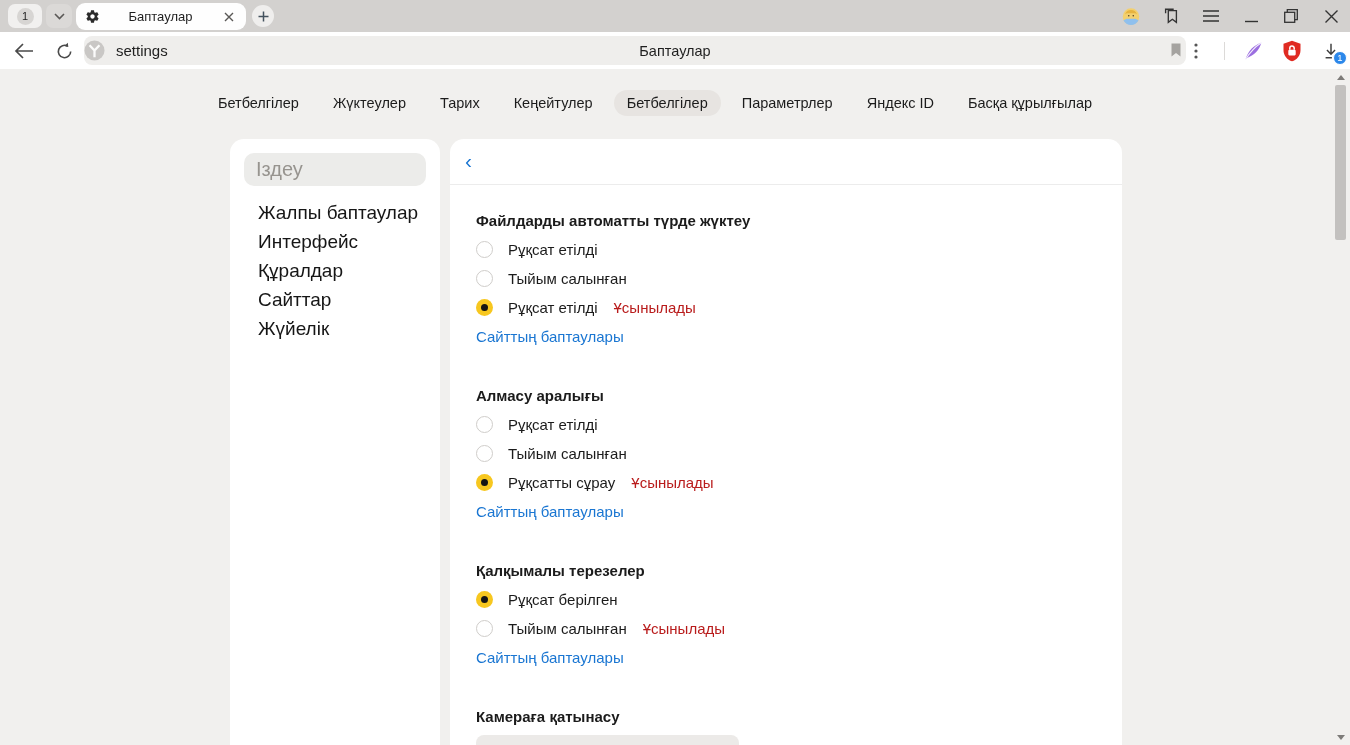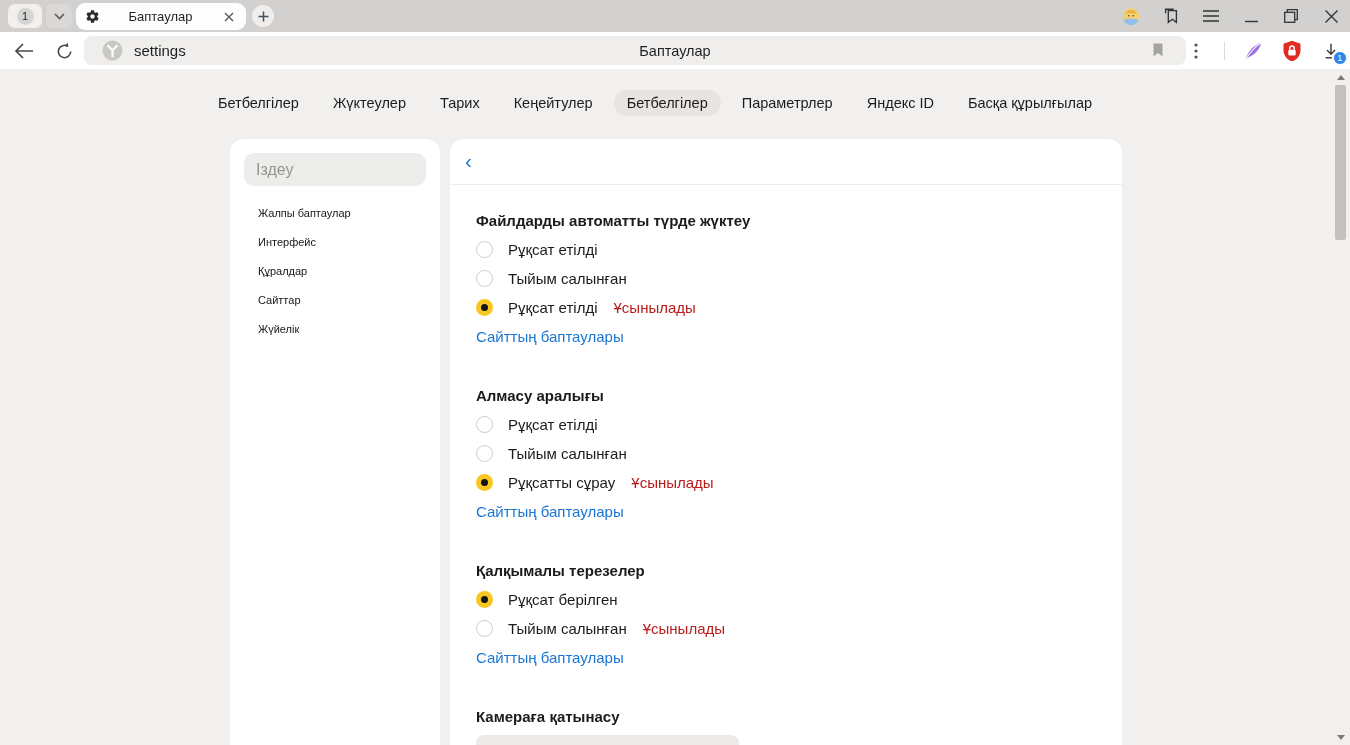--- a/index.html
+++ b/index.html
@@ -15,41 +15,41 @@
   .tab-title { flex:1; text-align:center; font-size:13px; color:#1f1f1f; white-space:nowrap; overflow:hidden; }
   .tab-close { width:16px; height:16px; display:flex; align-items:center; justify-content:center; cursor:pointer; }
   .newtab { position:absolute; left:252px; top:5px; width:22px; height:22px; border-radius:50%; background:#efeeed; display:flex; align-items:center; justify-content:center; cursor:pointer; }
   .chrome-right { position:absolute; right:10px; top:0; height:32px; display:flex; align-items:center; gap:22px; }
   .chrome-right .cicon { width:18px; height:18px; display:flex; align-items:center; justify-content:center; cursor:pointer; }
 
   
   .toolbar { position:absolute; top:32px; left:0; right:0; height:37px; background:#ffffff; }
   .nav-btn { position:absolute; top:6px; width:26px; height:26px; display:flex; align-items:center; justify-content:center; cursor:pointer; }
   .nav-back { left:11px; } .nav-reload { left:51px; }
-  .omnibox { position:absolute; left:84px; right:164px; top:4px; height:29px; background:#efeeec; border-radius:8px; display:flex; align-items:center; padding:0 18px; }
+  .omnibox { position:absolute; left:84px; right:164px; top:4px; height:29px; background:#efeeec; border-radius:8px; display:flex; align-items:center; padding:0 0; }
   .favicon { width:21px; height:21px; flex:none; }
   .url { margin-left:11px; font-size:15px; color:#1f1f1f; }
   .center-title { position:absolute; left:0; right:0; top:50%; transform:translateY(-50%); text-align:center; font-size:14.5px; color:#1f1f1f; pointer-events:none; }
   .omni-bm { margin-left:auto; width:18px; height:18px; cursor:pointer; }
   .toolbar-right { position:absolute; right:8px; top:0; height:37px; display:flex; align-items:center; gap:17px; }
   .toolbar-right .ticon { width:22px; height:22px; display:flex; align-items:center; justify-content:center; cursor:pointer; position:relative; }
   .tdivider { width:1px; height:18px; background:#dcdad8; }
   .badge { position:absolute; right:-5px; bottom:-3px; width:14px; height:14px; border-radius:50%; background:#2b87ea; color:#fff; font-size:9.5px; display:flex; align-items:center; justify-content:center; border:1.5px solid #fff; }
 
   
   .content { position:absolute; top:69px; left:0; right:0; bottom:0; background:#f1f0ee; }
   .navrow { position:absolute; top:20px; left:0; right:40px; display:flex; justify-content:center; align-items:flex-end; gap:8px; height:27px; }
   .navtab { font-size:14.5px; color:#1c1c1c; padding:5px 13px; border-radius:15px; cursor:pointer; white-space:nowrap; }
   .navtab.active { background:#e7e4e1; }
 
   .sidebar { position:absolute; left:230px; top:70px; width:210px; bottom:0; background:#fff; border-radius:14px 14px 0 0; }
-  .search { display:block; margin:14px 14px 0; width:182px; height:33px; background:#ececea; border:none; border-radius:10px; padding:0 12px; font-size:16px; color:#1f1f1f; font-family:"Liberation Sans", sans-serif; outline:none; }
+  .search { display:block; margin:14px 14px 0; width:182px; height:33px; background:#ececea; border:none; border-radius:10px; padding:0 12px; font-size:20px; color:#1f1f1f; font-family:"Liberation Sans", sans-serif; outline:none; }
   .search::placeholder { color:#97948f; }
   .sideitems { margin-top:12px; }
-  .sideitem { height:29px; display:flex; align-items:center; padding-left:28px; font-size:11px; color:#161616; cursor:pointer; }
+  .sideitem { height:29px; display:flex; align-items:center; padding-left:28px; font-size:19px; color:#161616; cursor:pointer; }
 
   .mainpanel { position:absolute; left:450px; top:70px; width:672px; bottom:0; background:#fff; border-radius:14px 14px 0 0; overflow:hidden; }
   .panel-header { height:46px; display:flex; align-items:center; padding-left:15px; border-bottom:1px solid #ececec; cursor:pointer; }
   .back-chev { color:#1a76d2; font-size:21px; line-height:1; margin-right:9px; transform:translateY(-1px); }
   .panel-title { color:#1a76d2; font-size:17.5px; }
   .sections { padding:0 26px; }
   .section { margin-top:30px; }
   .section:first-child { margin-top:21px; }
   .row { height:29px; display:flex; align-items:center; }
   .row.heading { font-weight:bold; font-size:15px; color:#1b1b1b; }

